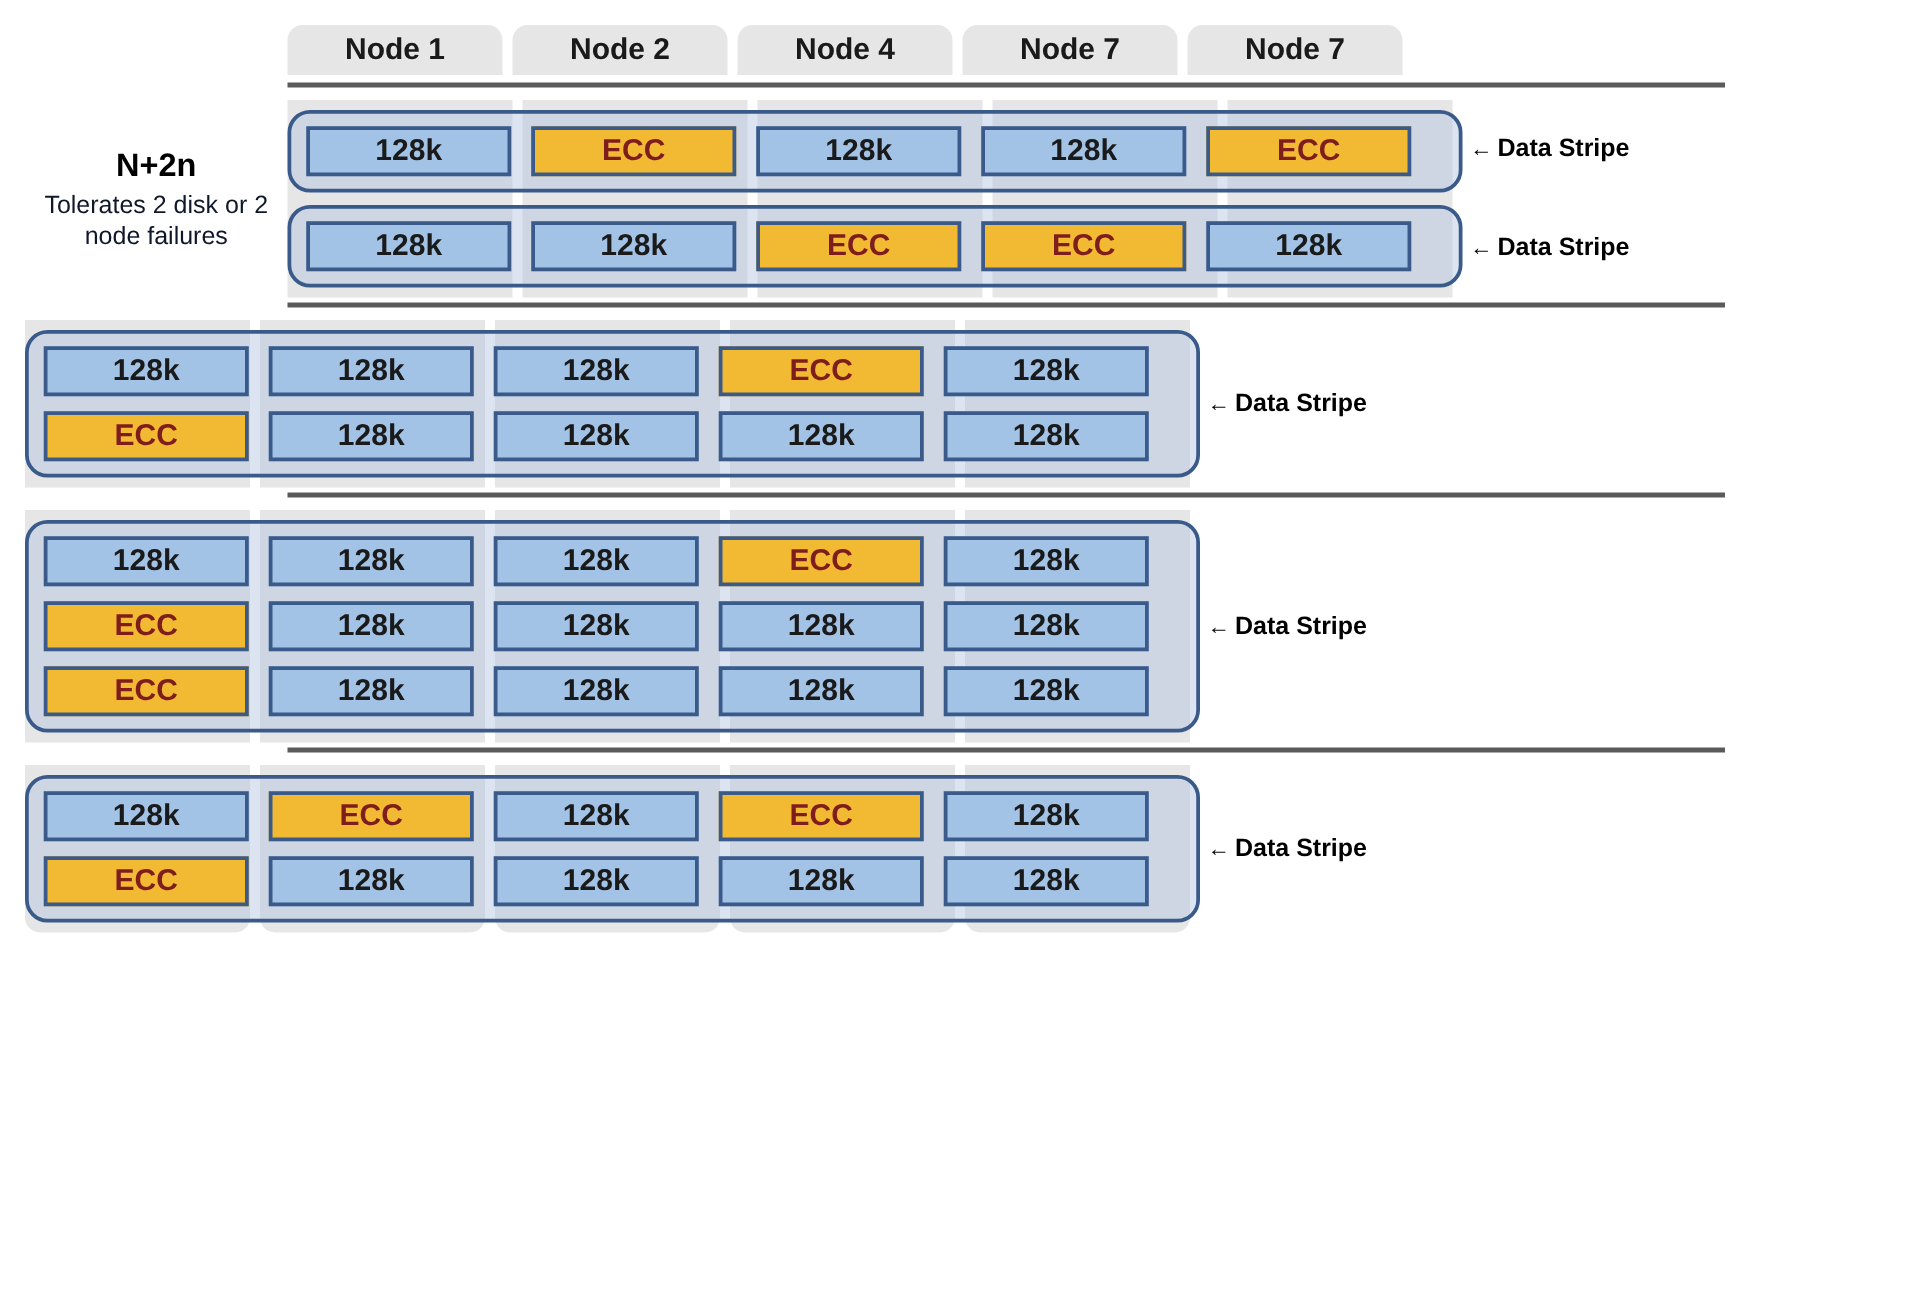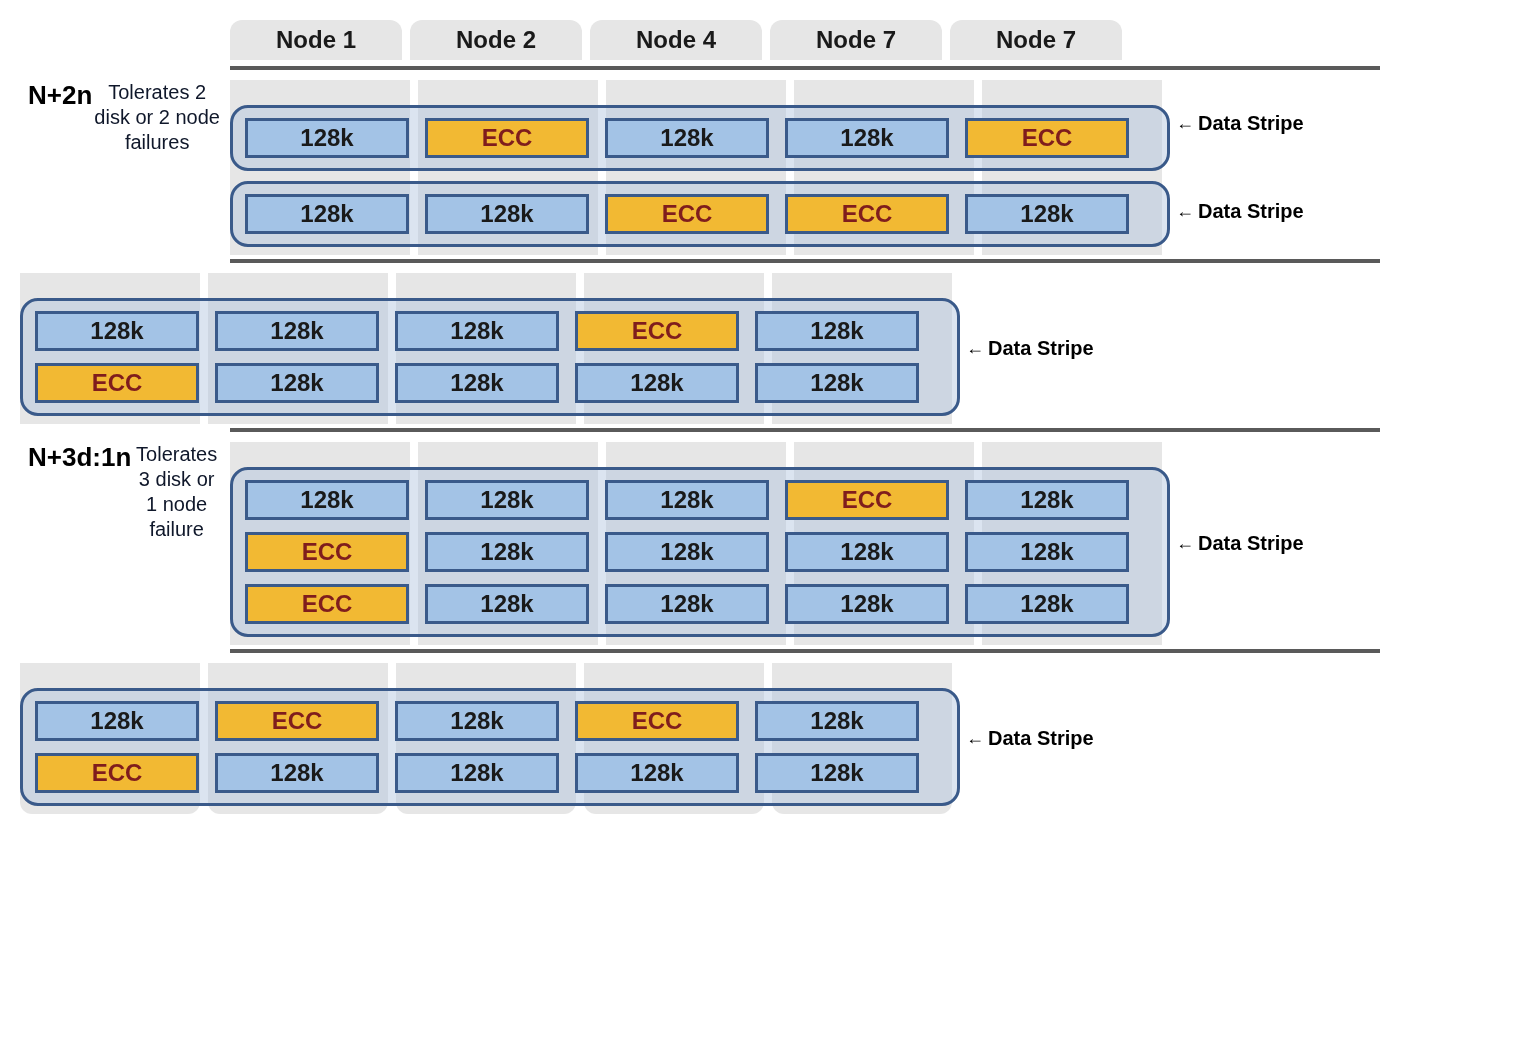--- a/index.html
+++ b/index.html
@@ -58,21 +58,21 @@
     margin-top: 4px;
     margin-bottom: 10px;
   }
   .section {
     display: flex;
     align-items: stretch;
     position: relative;
   }
   .section .left-col {
     display: flex;
-    flex-direction: row;
+    flex-direction: column;
     justify-content: center;
   }
   .scheme-title {
     font-size: 26px;
     font-weight: bold;
     color: #000;
     margin-bottom: 4px;
   }
   .scheme-desc {
     font-size: 20px;
@@ -89,21 +89,20 @@
   .bg-col {
     width: 180px;
     background: #e6e6e6;
     border-radius: 0;
   }
   .bg-col.last-section { border-radius: 0 0 12px 12px; }
   .stripes-container {
     position: relative;
     z-index: 1;
     padding: 8px 0;
-    margin-top: 17px;
   }
   .stripe {
     border: 3px solid #3a5a8a;
     background: rgba(176, 196, 222, 0.45);
     border-radius: 18px;
     padding: 10px 8px;
     margin-bottom: 10px;
     display: flex;
     flex-direction: column;
     gap: 12px;
@@ -252,24 +251,20 @@
         </div>
         <div class="right-labels stripe-arrows one">
           <div class="stripe-label">
             <span class="arrow">←</span>
             <span>Data Stripe</span>
           </div>
         </div>
       </div>
       <div class="divider"></div>
       <div class="section">
-        <div class="left-col">
-          <div class="scheme-title">N+3d:1n</div>
-          <div class="scheme-desc">Tolerates 3 disk or 1 node failure</div>
-        </div>
         <div class="nodes-area">
           <div class="bg-columns">
             <div class="bg-col"></div>
             <div class="bg-col"></div>
             <div class="bg-col"></div>
             <div class="bg-col"></div>
             <div class="bg-col"></div>
           </div>
           <div class="stripes-container">
             <div class="stripe">

